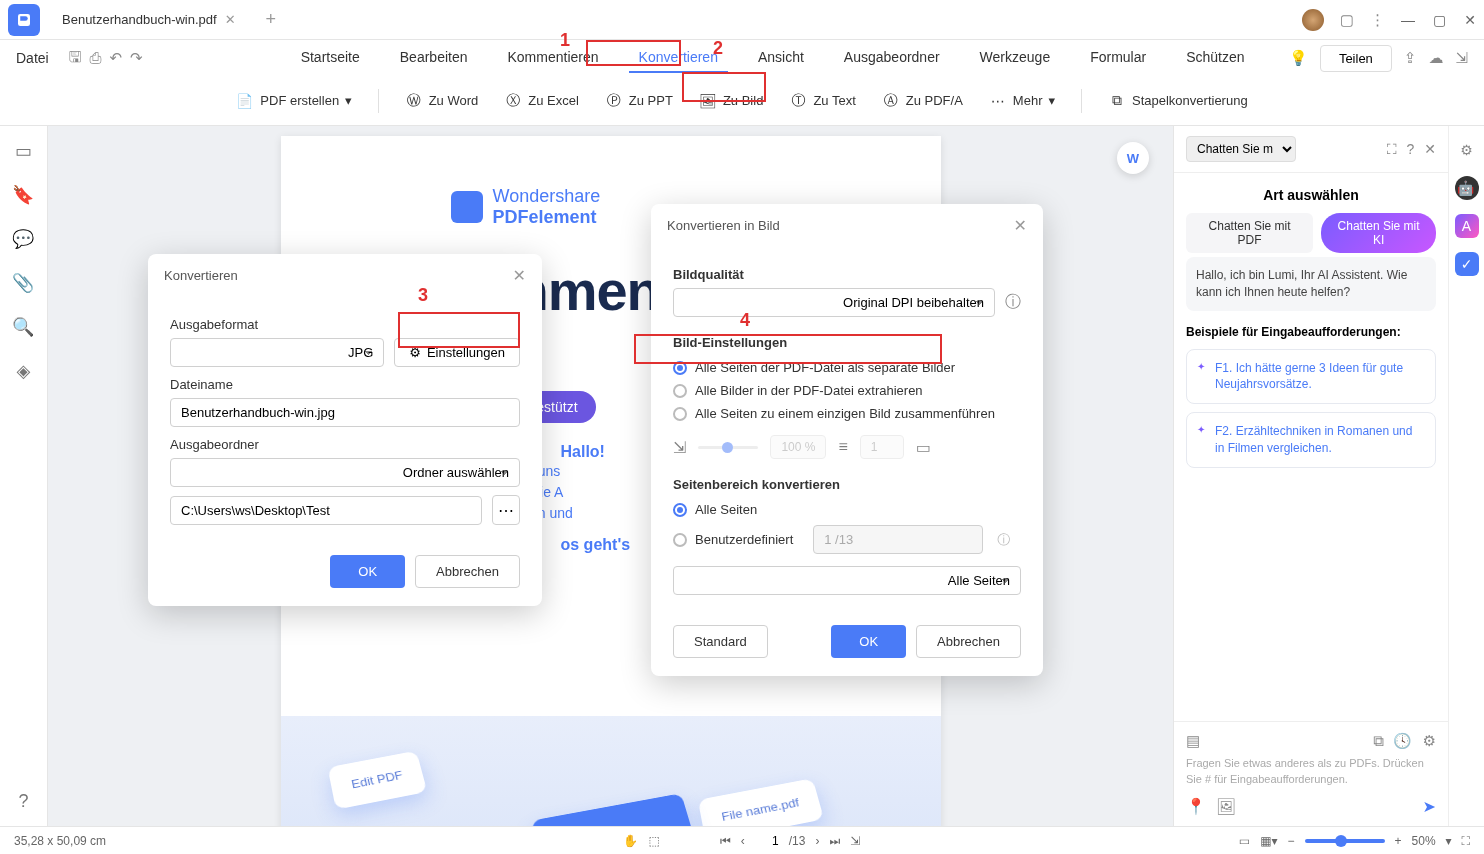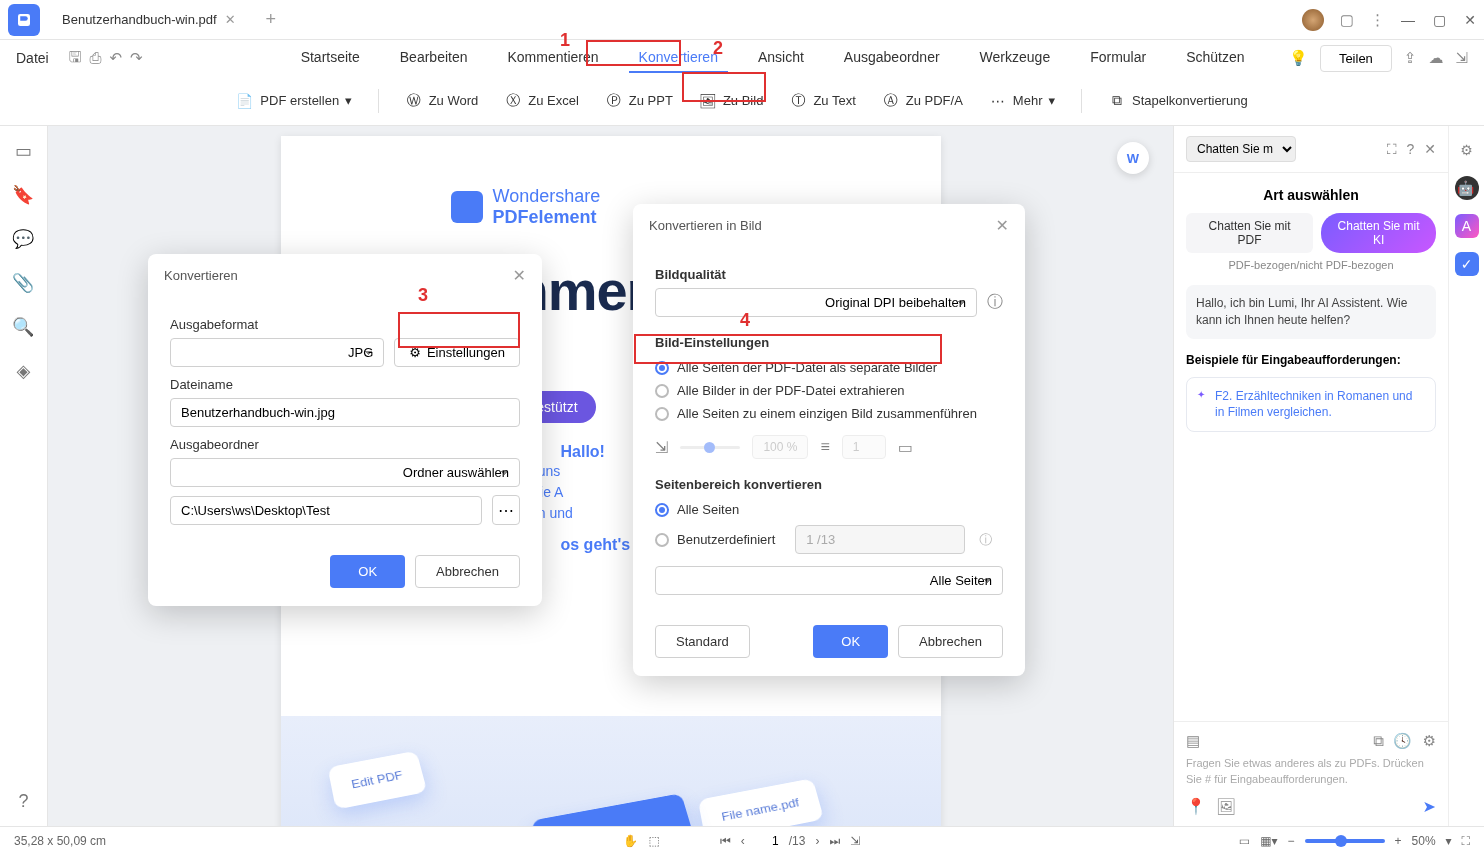--- a/index.html
+++ b/index.html
@@ -266,24 +266,24 @@
         <span>⛶</span>
         <span>?</span>
         <span>✕</span>
       </div>
     </div>
     <div class="right-title">Art auswählen</div>
     <div class="right-tabs">
       <div class="right-tab inactive">Chatten Sie mit PDF</div>
       <div class="right-tab active">Chatten Sie mit KI</div>
     </div>
-    <div class="right-subtitle">PDF-bezogen/nicht PDF-bezogen</div>
     <div class="right-body">
       <div class="ai-msg">Hallo, ich bin Lumi, Ihr AI Assistent. Wie kann ich Ihnen heute helfen?</div>
       <div class="ai-section-title">Beispiele für Eingabeaufforderungen:</div>
+      <div class="ai-suggest">F1. Ich hätte gerne 3 Ideen für gute Neujahrsvorsätze.</div>
       <div class="ai-suggest">F2. Erzähltechniken in Romanen und in Filmen vergleichen.</div>
     </div>
     <div class="right-input-area">
       <div class="right-input-icons">
         <span>▤</span>
         <div class="spacer"></div>
         <span>⧉</span>
         <span>🕓</span>
         <span>⚙</span>
       </div>
@@ -352,21 +352,21 @@
       <input class="dlg-input" style="flex: 1 1 0%;" value="C:\Users\ws\Desktop\Test">
       <div class="more-btn">⋯</div>
     </div>
   </div>
   <div class="dialog-footer">
     <button class="btn-primary">OK</button>
     <button class="btn-secondary">Abbrechen</button>
   </div>
 </div>
 
-<div class="dialog" style="left:633px; top:204px; width:392px;">
+<div class="dialog" style="left:651px; top:204px; width:392px;">
   <div class="dialog-header">
     <span>Konvertieren in Bild</span>
     <span class="d-close">✕</span>
   </div>
   <div class="dialog-body">
     <div class="dlg-label" style="font-weight:600">Bildqualität</div>
     <div class="dlg-row">
       <select class="dlg-select" style="flex:1"><option>Original DPI beibehalten</option></select>
       <span style="color:#888">ⓘ</span>
     </div>

